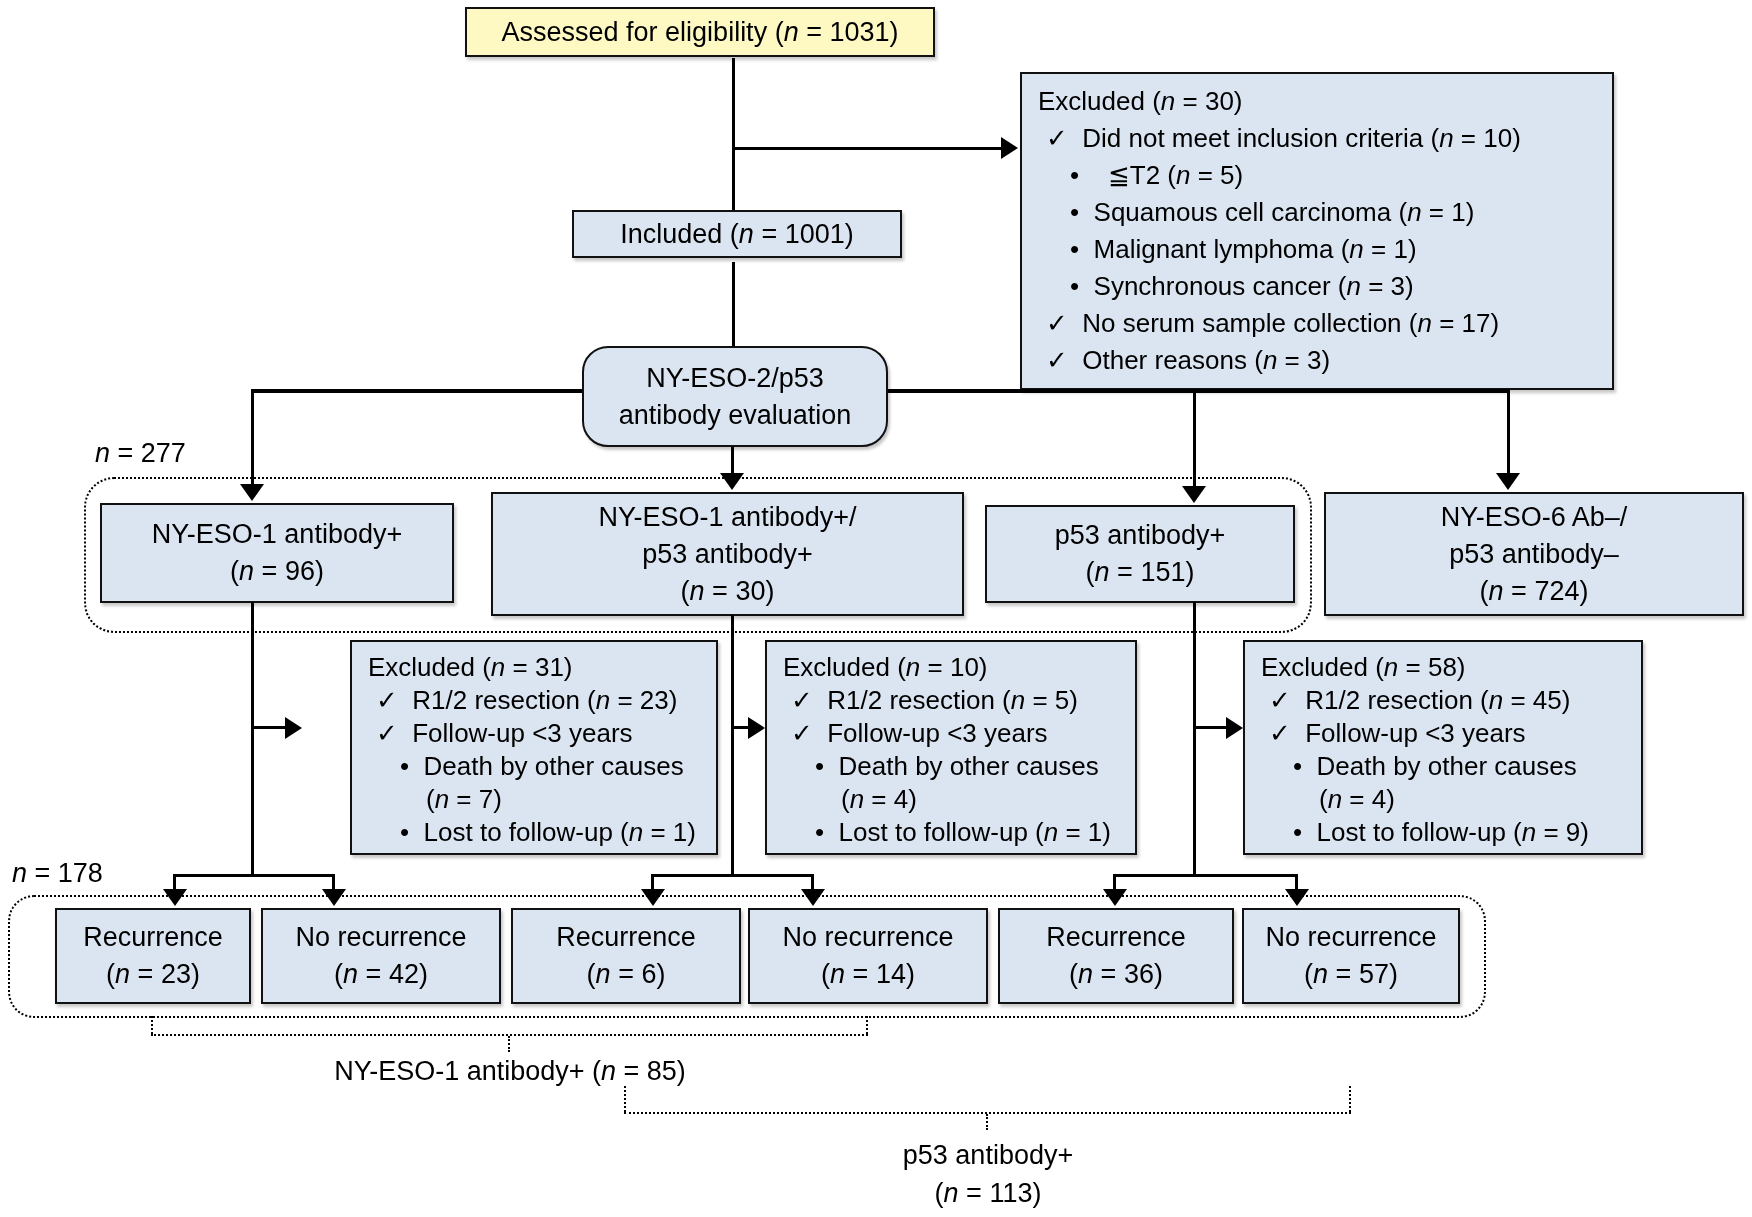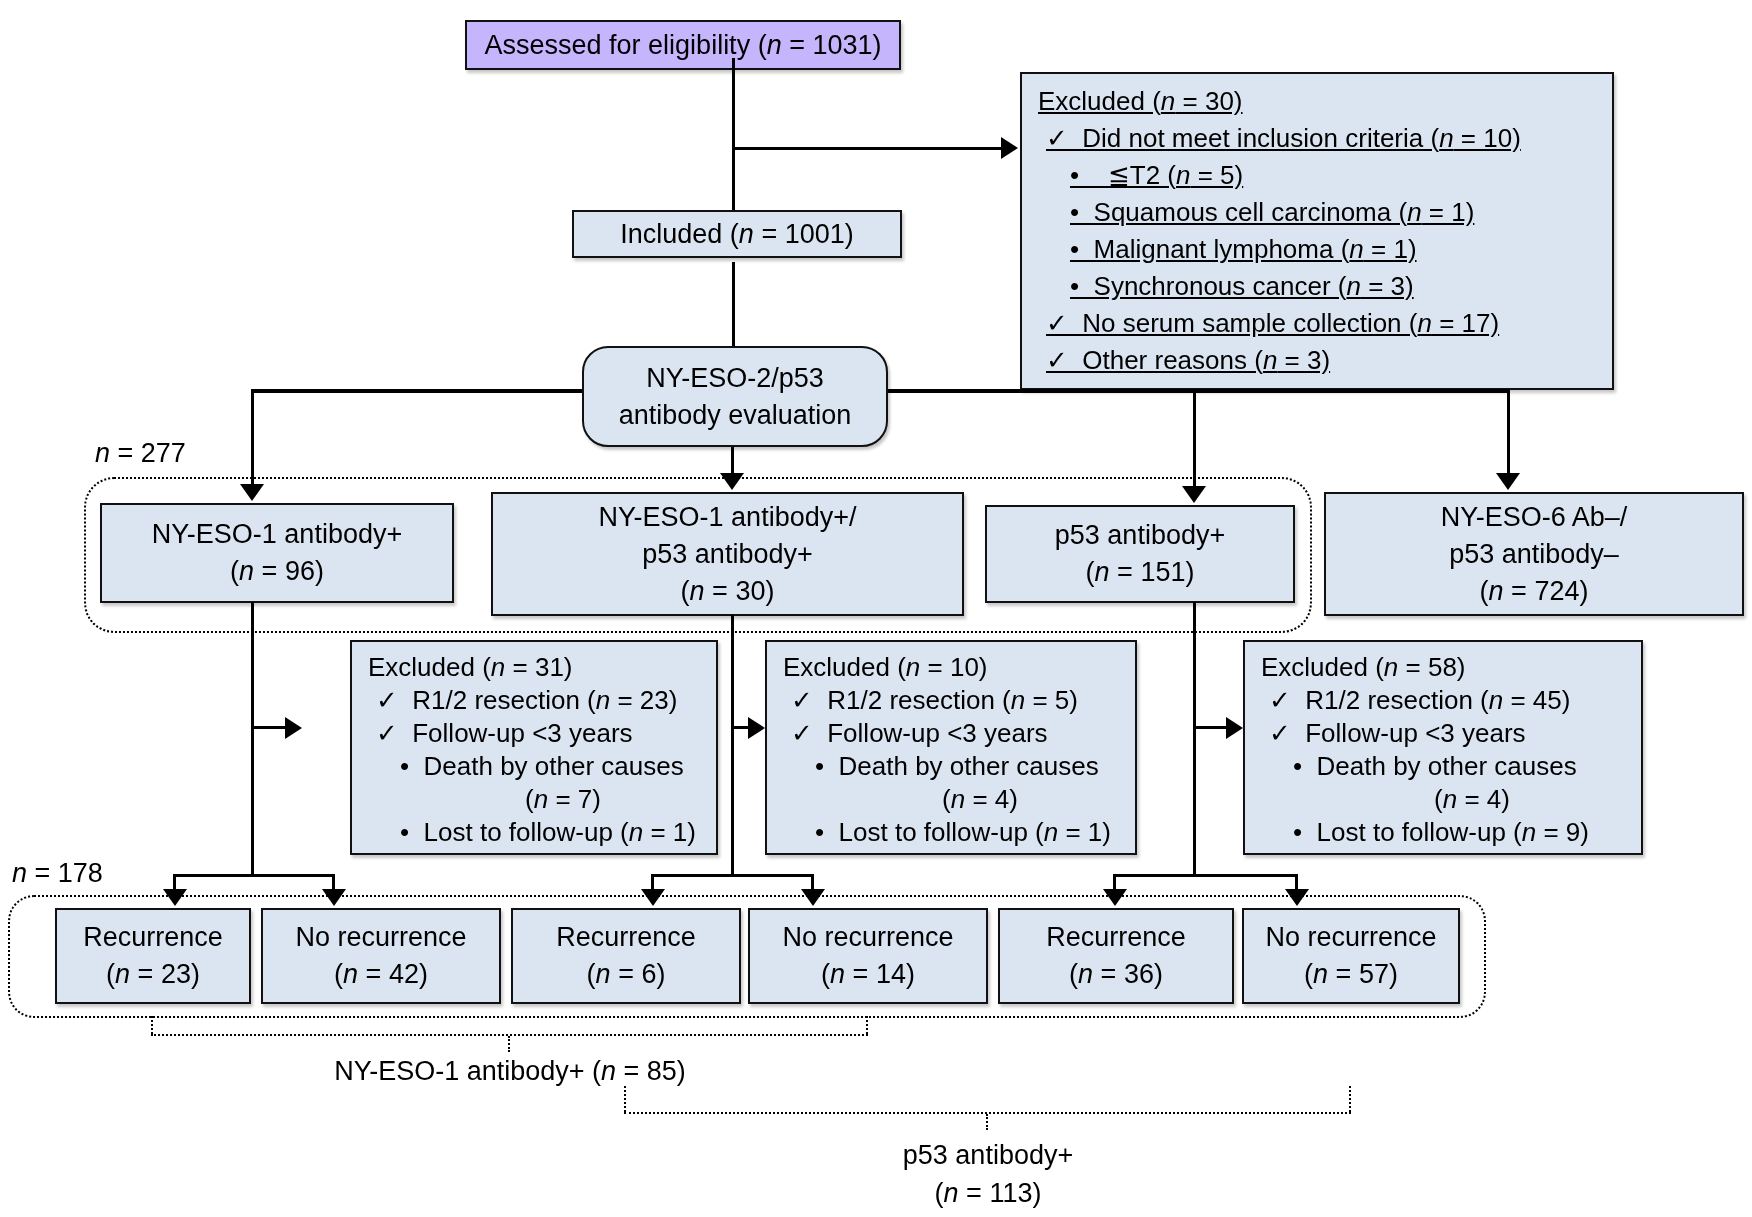--- a/index.html
+++ b/index.html
@@ -13,46 +13,46 @@
     border:2px solid #111111;
     box-shadow:2px 3px 3px rgba(0,0,0,0.22);
     background:#dbe5f1;
   }
   .center { display:flex; flex-direction:column; justify-content:center; text-align:center; }
   .rounded { border-radius:26px; }
   .fs27 { font-size:27px; line-height:37px; }
   .fs26 { font-size:26px; }
   .listbox { padding:9px 16px; }
   .tl { text-align:left; white-space:pre-wrap; }
-  .lh37 { line-height:37px;text-decoration:underline; }
+  .lh37 { line-height:37px; }
   .lh33 { line-height:33px; }
   .i0 { padding-left:0; }
   .i1 { padding-left:8px; }
   .i2 { padding-left:32px; }
-  .i3 { padding-left:58px;text-align:center; }
+  .i3 { padding-left:58px; }
   .h, .v { position:absolute; background:#000; }
   .ah-d { position:absolute; width:0; height:0;
     border-left:12px solid transparent; border-right:12px solid transparent;
     border-top:17px solid #000; }
   .ah-r { position:absolute; width:0; height:0;
     border-top:11px solid transparent; border-bottom:11px solid transparent;
     border-left:17px solid #000; }
   .dotrect { position:absolute; border:2.5px dotted #000; border-radius:30px; background:transparent; }
   .dh { position:absolute; border-top:2.5px dotted #000; }
   .dv { position:absolute; border-left:2.5px dotted #000; }
   .lbl { position:absolute; font-size:27px; line-height:30px; }
   .lblc { text-align:center; }
   i { font-style:italic; }
 </style>
 </head>
 <body>
 
 <div id="canvas">
 
-  <div class="box center fs27" style="left: 465px; top: 20px; width: 436px; height: 50px; background-color: #c4b5fd; border-color: rgb(17, 17, 17);">
+  <div class="box center fs27" style="left: 465px; top: 7px; width: 470px; height: 50px; background-color: #fef9c3; border-color: rgb(17, 17, 17);">
     <div>Assessed for eligibility (<i>n</i> = 1031)</div>
   </div>
 
   <div class="box listbox fs26 lh37" style="left: 1020px; top: 72px; width: 594px; height: 318px; background-color: rgb(219, 229, 241); border-color: rgb(17, 17, 17);">
     <div class="tl i0">Excluded (<i>n</i> = 30)</div>
     <div class="tl i1">✓  Did not meet inclusion criteria (<i>n</i> = 10)</div>
     <div class="tl i2">•    ≦T2 (<i>n</i> = 5)</div>
     <div class="tl i2">•  Squamous cell carcinoma (<i>n</i> = 1)</div>
     <div class="tl i2">•  Malignant lymphoma (<i>n</i> = 1)</div>
     <div class="tl i2">•  Synchronous cancer (<i>n</i> = 3)</div>

